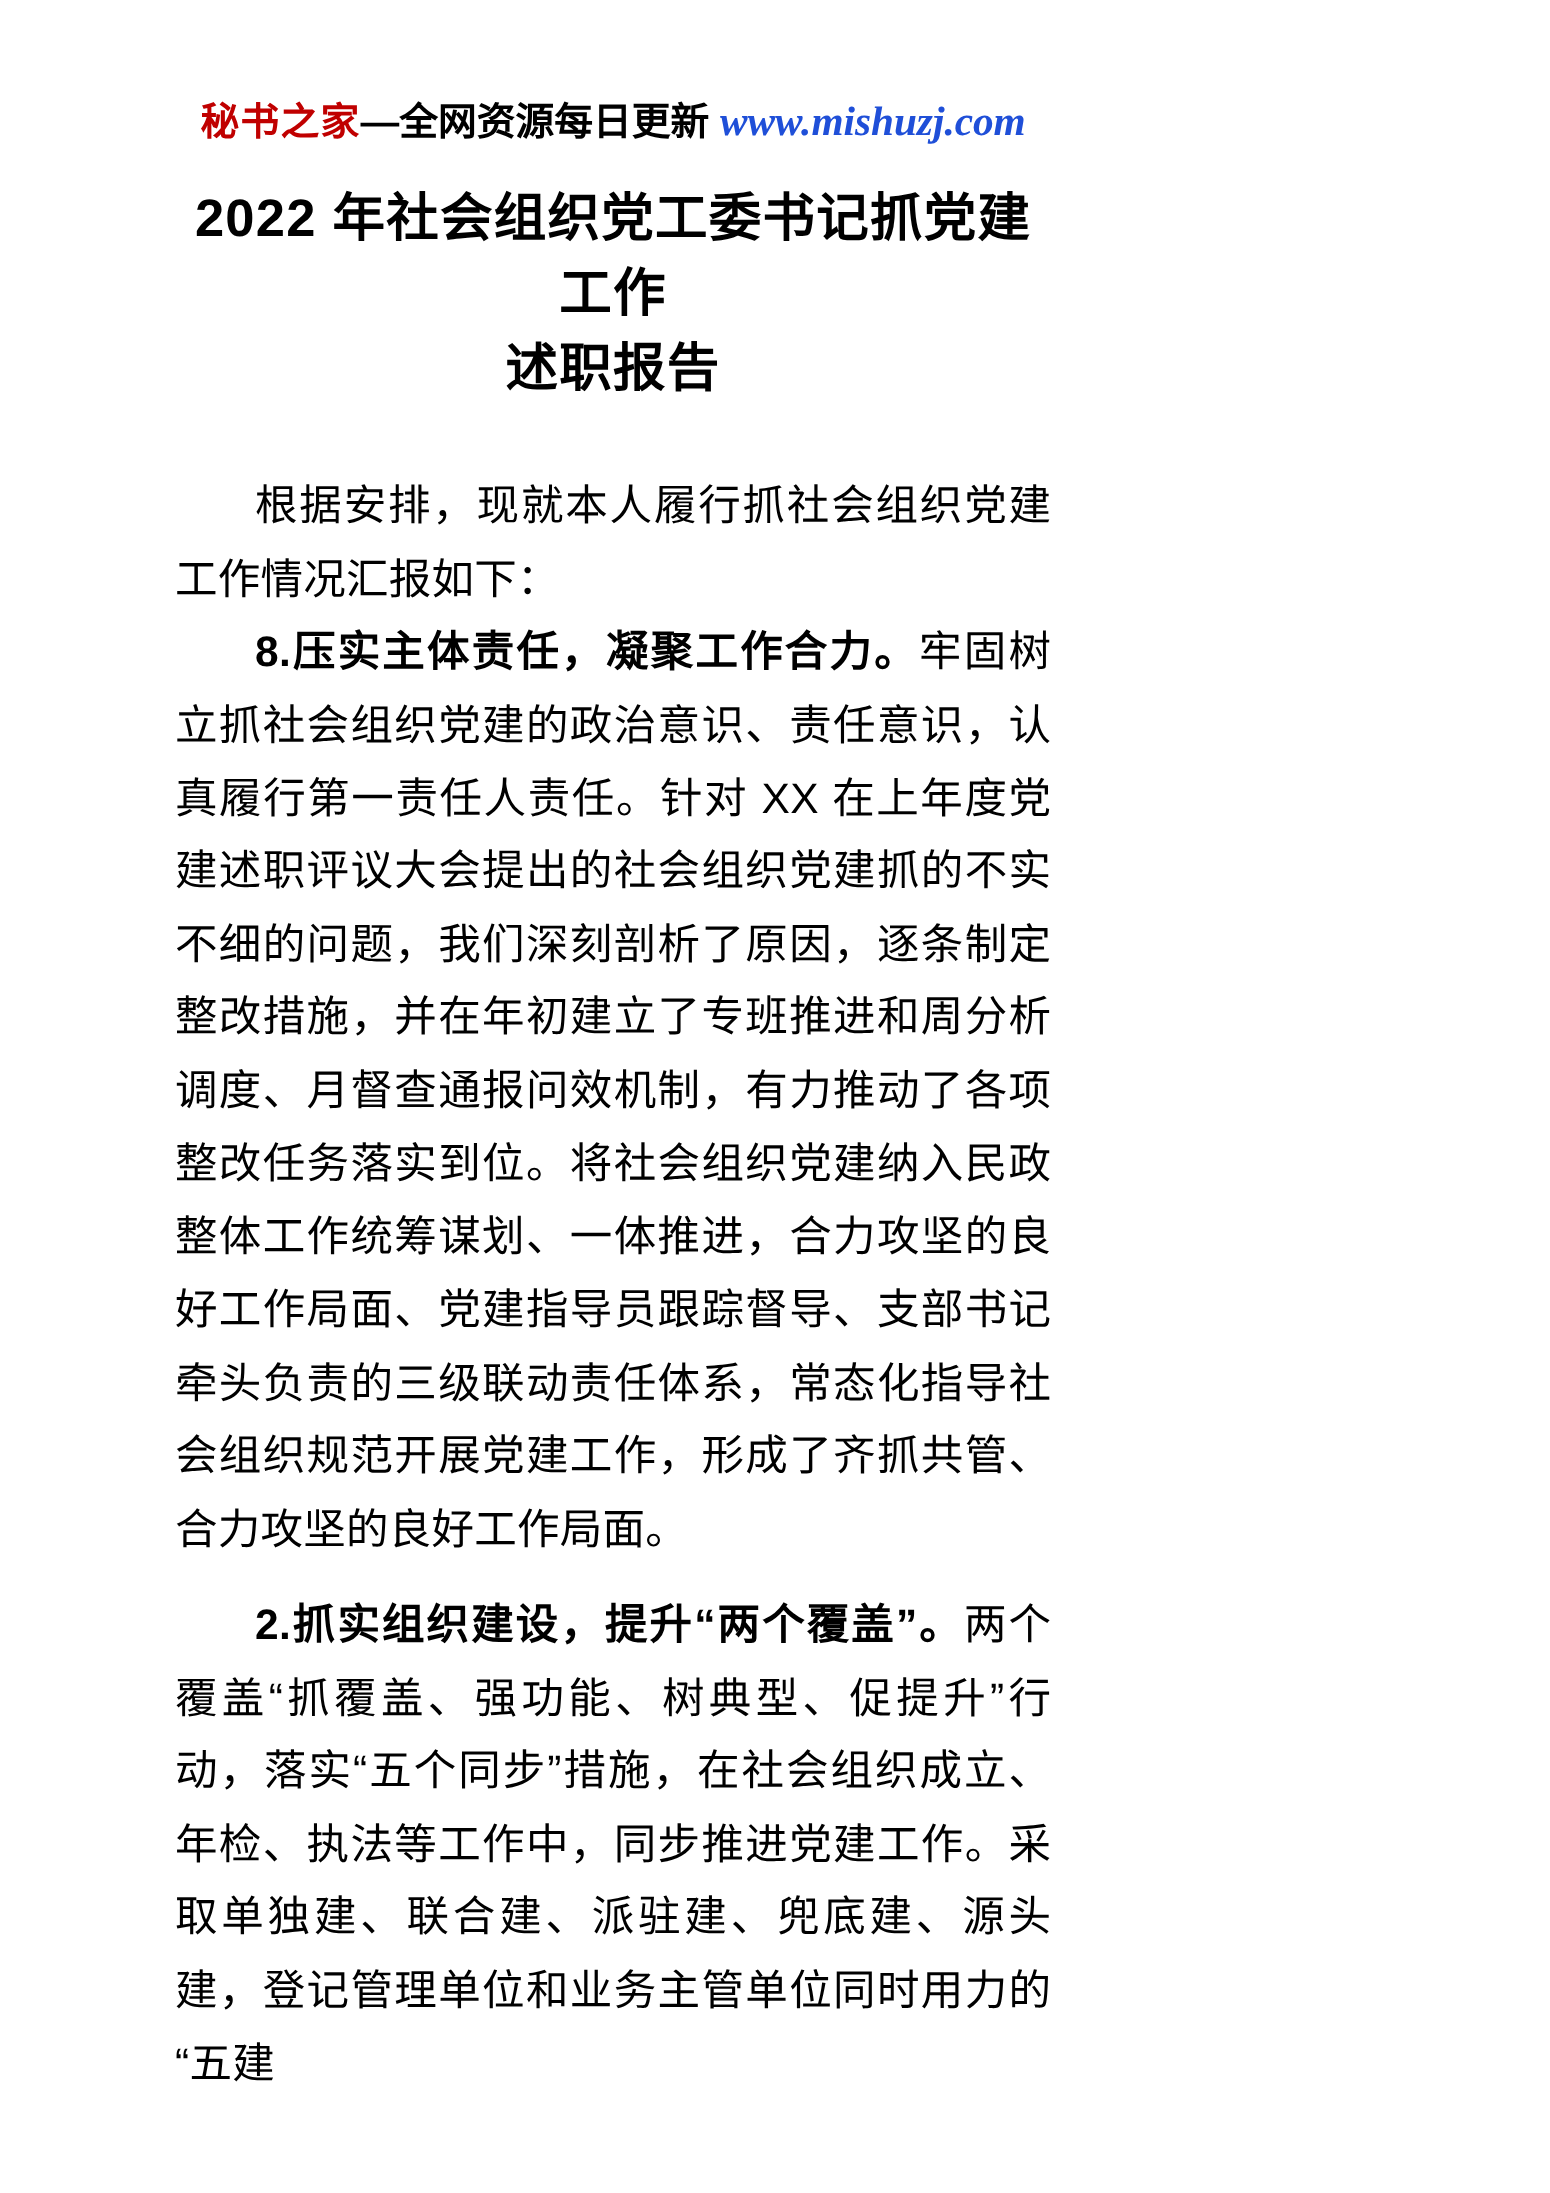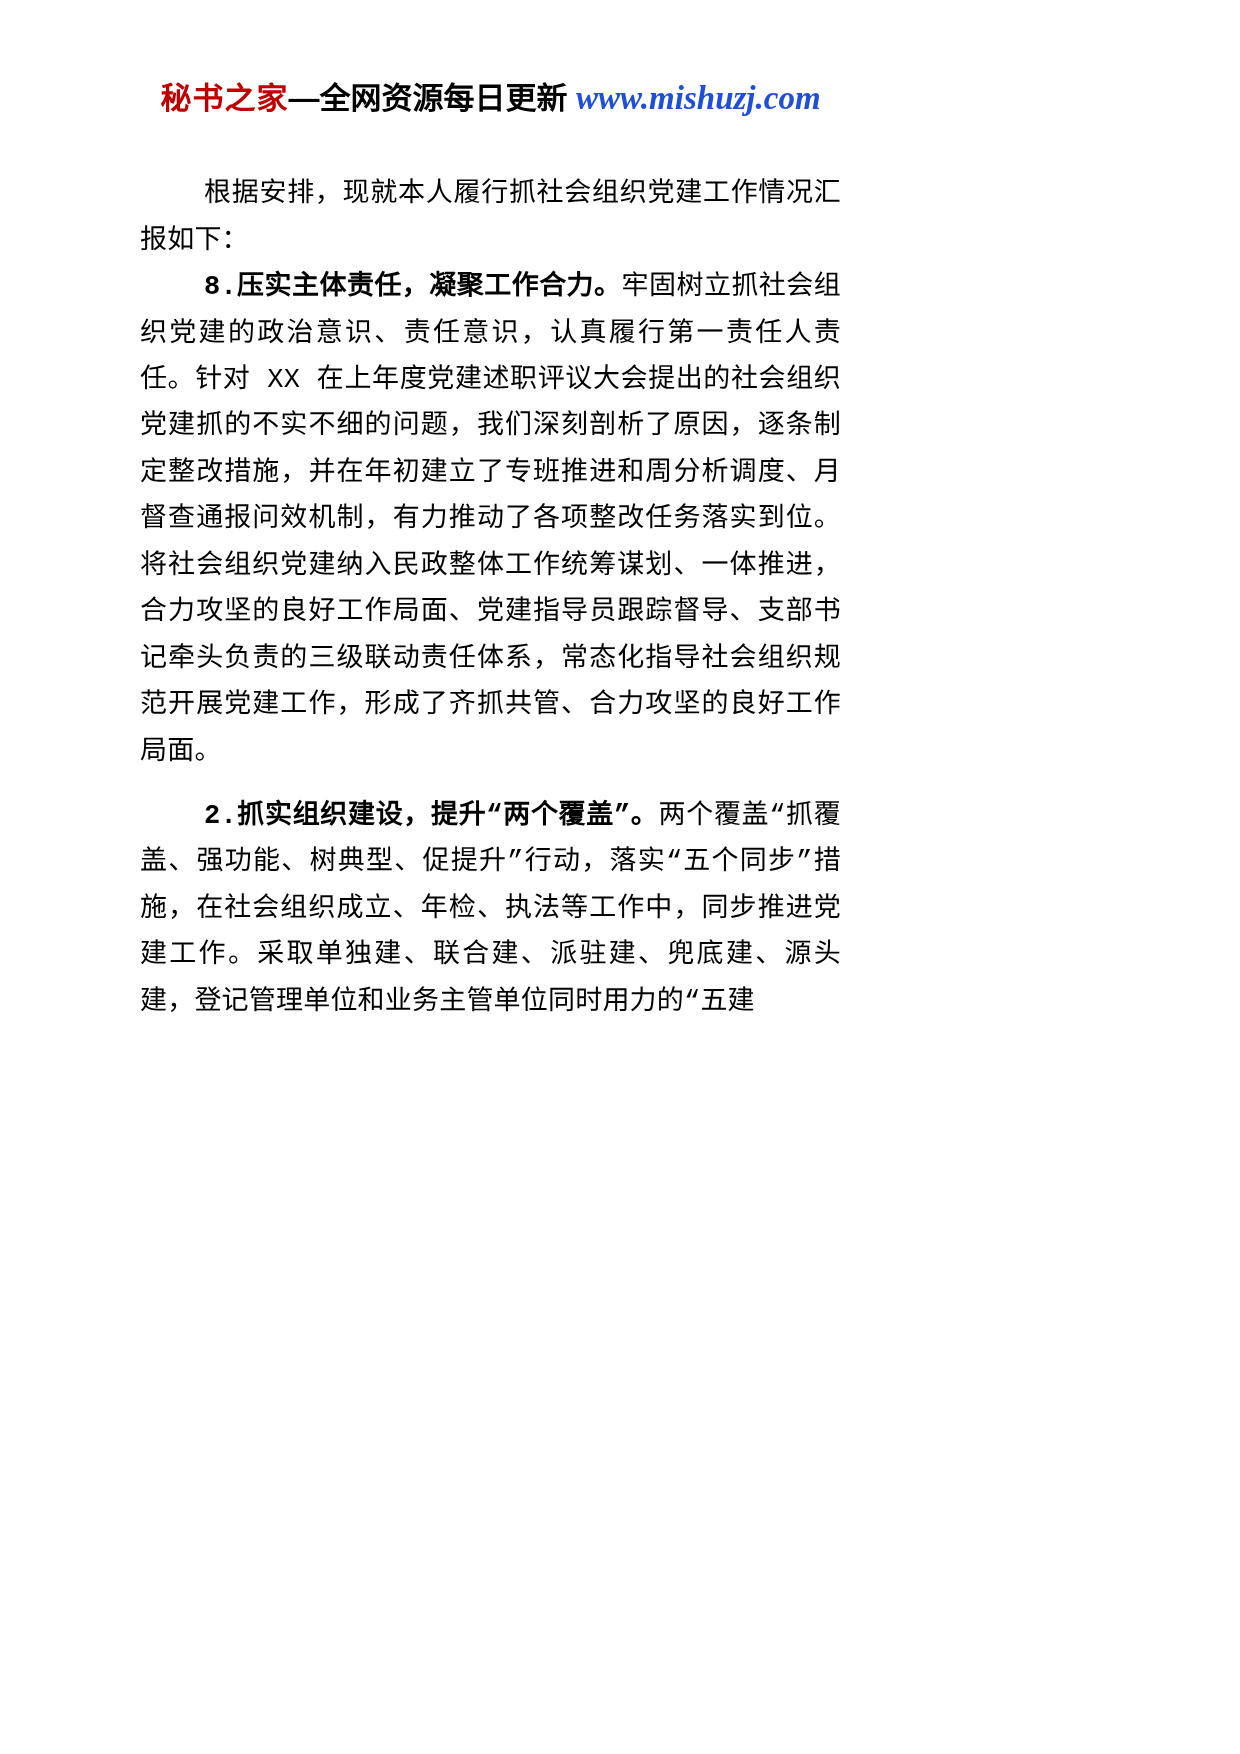--- a/index.html
+++ b/index.html
@@ -60,27 +60,26 @@
     padding: 0 6px;
   }
   .doc-title .line2 {
     display: block;
   }
   
   .body-block {
     margin-top: 52px;
   }
   p.para {
-    font-size: 27px;
+    font-size: 34px;
     line-height: 1.72;
     margin: 0 0 0 0;
     text-align: justify;
     text-justify: inter-ideograph;
     letter-spacing: 0.2px;
-    font-family: Liberation Mono, monospace;
   }
   p.indent {
     text-indent: 64px;
   }
   p.gap {
     margin-top: 18px;
   }
   .bold {
     font-weight: bold;
   }
@@ -88,20 +87,24 @@
 </head>
 <body>
 
 <div class="page">
 
   <div class="header-line">
     <span class="header-brand">秘书之家</span><span class="header-dash">—</span><span class="header-text">全网资源每日更新</span>
     <span class="header-url">www.mishuzj.com</span>
   </div>
 
+  <h1 class="doc-title">
+    <span class="line1">2022 年社会组织党工委书记抓党建工作</span>
+    <span class="line2">述职报告</span>
+  </h1>
 
   <div class="body-block">
 
     <p class="para indent">根据安排，现就本人履行抓社会组织党建工作情况汇报如下：</p>
 
 
     <p class="para indent">
       <span class="bold">8.压实主体责任，凝聚工作合力。</span><span>牢固树立抓社会组织党建的政治意识、责任意识，认真履行第一责任人责任。针对 XX 在上年度党建述职评议大会提出的社会组织党建抓的不实不细的问题，我们深刻剖析了原因，逐条制定整改措施，并在年初建立了专班推进和周分析调度、月督查通报问效机制，有力推动了各项整改任务落实到位。将社会组织党建纳入民政整体工作统筹谋划、一体推进，合力攻坚的良好工作局面、党建指导员跟踪督导、支部书记牵头负责的三级联动责任体系，常态化指导社会组织规范开展党建工作，形成了齐抓共管、合力攻坚的良好工作局面。</span>
     </p>
 

